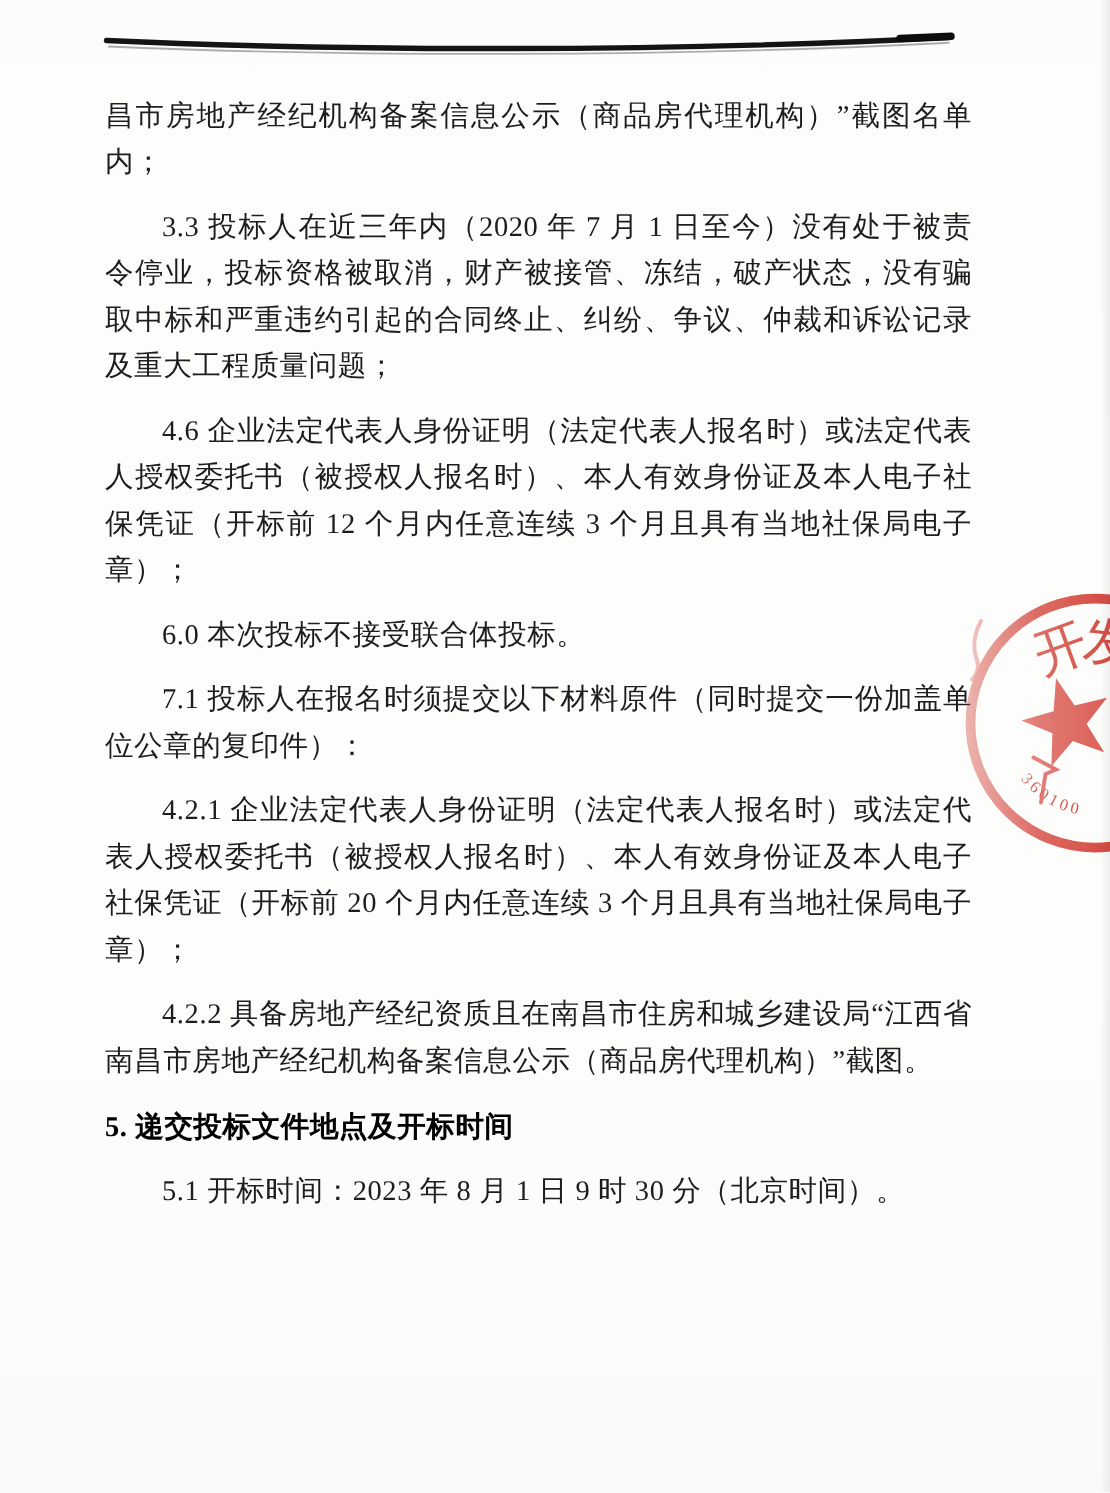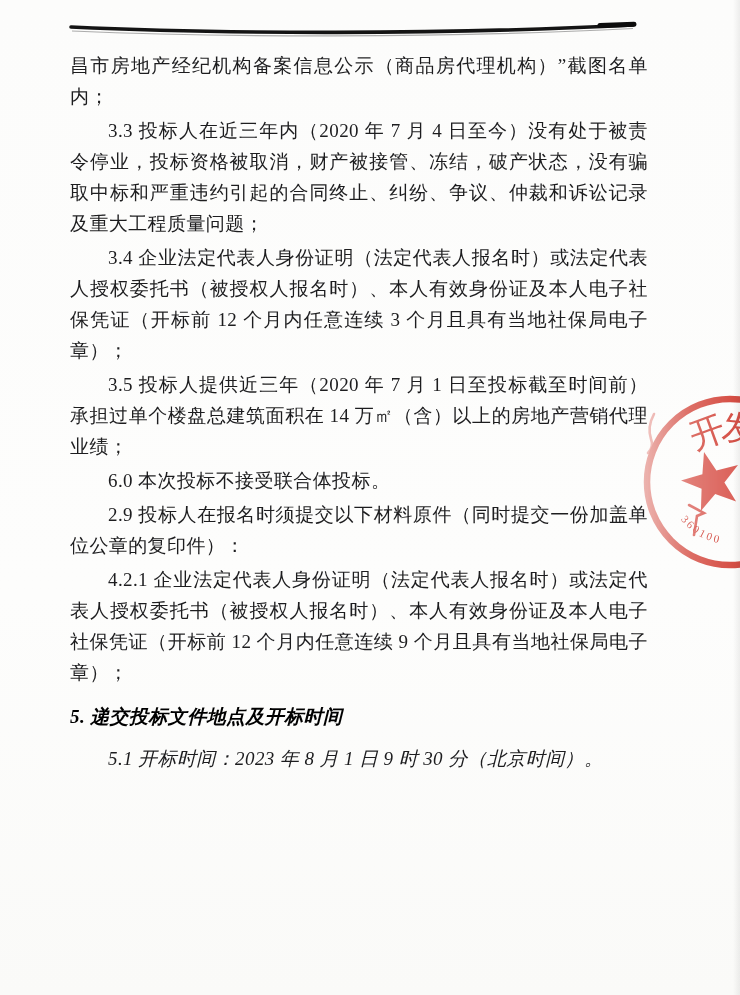--- a/index.html
+++ b/index.html
@@ -23,60 +23,60 @@
   }
   .scanline {
     position: absolute; left: 60px; top: 16px;
     width: 600px; height: 30px;
   }
   .content {
     position: absolute; left: 70px; top: 50px; width: 578px;
     color: #1d1d1f;
   }
   .content p {
-    margin: 0 0 3px 0;
+    margin: 12px 0 3px 0;
     font-size: 19px;
     line-height: 31px;
     text-align: justify;
     letter-spacing: 0.4px;
   }
   .indent { text-indent: 38px; }
   .heading {
     font-weight: bold; color: #000;
     margin: 13px 0 11px 0 !important;
     letter-spacing: 1px;
   }
   
-  .sec5 { margin-left: 14px; font-style: italic; }
+  .sec5 { margin-left: 14px; }
   .seal {
     position: absolute; left: 618px; top: 378px;
     width: 190px; height: 230px;
   }
   .seal text { font-family: "Liberation Serif", "DejaVu Serif", serif; }
 </style>
 </head>
 <body>
 
 <div class="page">
 
   <svg class="scanline" viewBox="0 0 600 30" aria-hidden="true">
     <path d="M 11,11 C 160,18 380,19 573,9" fill="none" stroke="#141414" stroke-width="3.6" stroke-linecap="round"></path>
     <path d="M 12,15 C 160,21.5 380,22.5 573,12.5" fill="none" stroke="#8a8a8a" stroke-width="1.2" opacity="0.7"></path>
     <path d="M 540,9.6 L 574,8.2" fill="none" stroke="#0c0c0c" stroke-width="5" stroke-linecap="round"></path>
   </svg>
 
   <div class="content">
     <p>昌市房地产经纪机构备案信息公示（商品房代理机构）”截图名单内；</p>
-    <p class="indent">3.3 投标人在近三年内（2020 年 7 月 4 日至今）没有处于被责令停业，投标资格被取消，财产被接管、冻结，破产状态，没有骗取中标和严重违约引起的合同终止、纠纷、争议、仲裁和诉讼记录及重大工程质量问题；</p>
-    <p class="indent">3.4 企业法定代表人身份证明（法定代表人报名时）或法定代表人授权委托书（被授权人报名时）、本人有效身份证及本人电子社保凭证（开标前 12 个月内任意连续 3 个月且具有当地社保局电子章）；</p>
-    <p class="indent">3.5 投标人提供近三年（2020 年 7 月 1 日至投标截至时间前）承担过单个楼盘总建筑面积在 14 万㎡（含）以上的房地产营销代理业绩；</p>
+    <p class="indent">3.3 投标人在近三年内（2020 年 7 月 1 日至今）没有处于被责令停业，投标资格被取消，财产被接管、冻结，破产状态，没有骗取中标和严重违约引起的合同终止、纠纷、争议、仲裁和诉讼记录及重大工程质量问题；</p>
+    <p class="indent">4.6 企业法定代表人身份证明（法定代表人报名时）或法定代表人授权委托书（被授权人报名时）、本人有效身份证及本人电子社保凭证（开标前 12 个月内任意连续 3 个月且具有当地社保局电子章）；</p>
     <p class="indent">6.0 本次投标不接受联合体投标。</p>
 
-    <p class="indent">2.9 投标人在报名时须提交以下材料原件（同时提交一份加盖单位公章的复印件）：</p>
-    <p class="indent">4.2.1 企业法定代表人身份证明（法定代表人报名时）或法定代表人授权委托书（被授权人报名时）、本人有效身份证及本人电子社保凭证（开标前 12 个月内任意连续 9 个月且具有当地社保局电子章）；</p>
+    <p class="indent">7.1 投标人在报名时须提交以下材料原件（同时提交一份加盖单位公章的复印件）：</p>
+    <p class="indent">4.2.1 企业法定代表人身份证明（法定代表人报名时）或法定代表人授权委托书（被授权人报名时）、本人有效身份证及本人电子社保凭证（开标前 20 个月内任意连续 3 个月且具有当地社保局电子章）；</p>
+    <p class="indent">4.2.2 具备房地产经纪资质且在南昌市住房和城乡建设局“江西省南昌市房地产经纪机构备案信息公示（商品房代理机构）”截图。</p>
 
     <p class="heading sec5">5. 递交投标文件地点及开标时间</p>
     <p class="indent sec5">5.1 开标时间：2023 年 8 月 1 日 9 时 30 分（北京时间）。</p>
 
   </div>
 
   <svg class="seal" viewBox="0 0 190 230" aria-hidden="true">
     <defs>
       <linearGradient id="sealFade" x1="0" y1="0" x2="1" y2="0">
         <stop offset="0" stop-color="#ffffff" stop-opacity="0.18"></stop>

